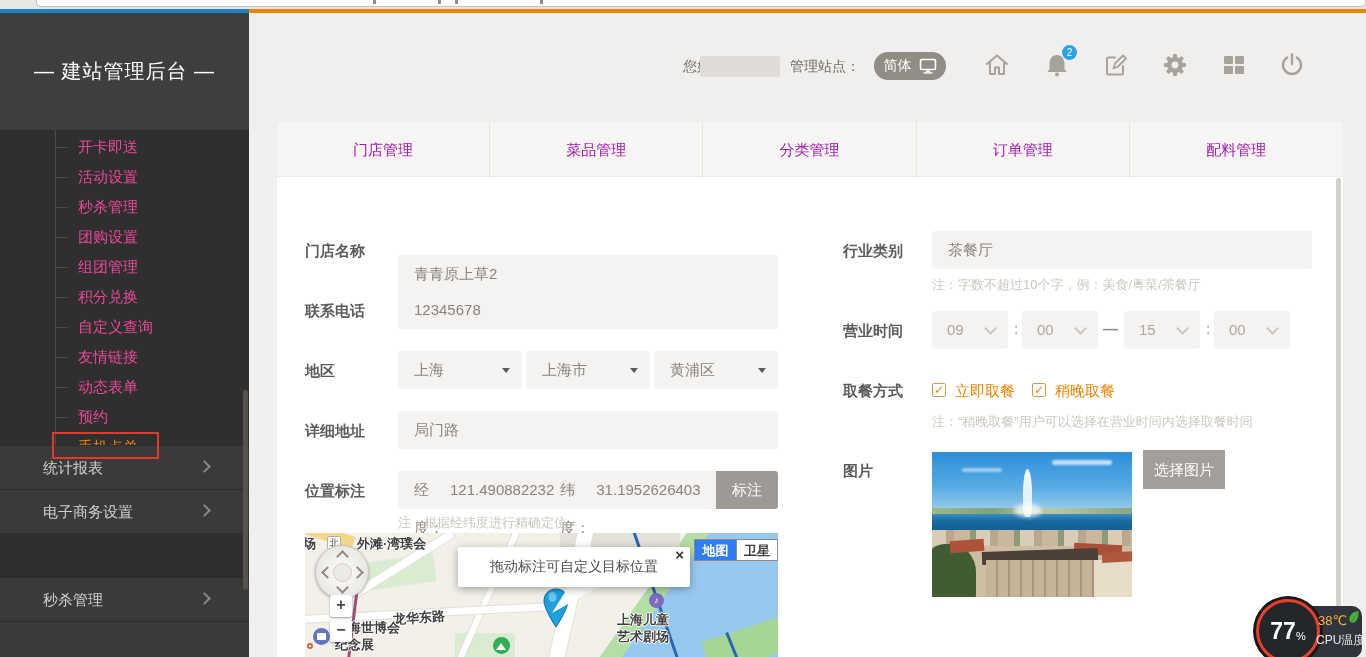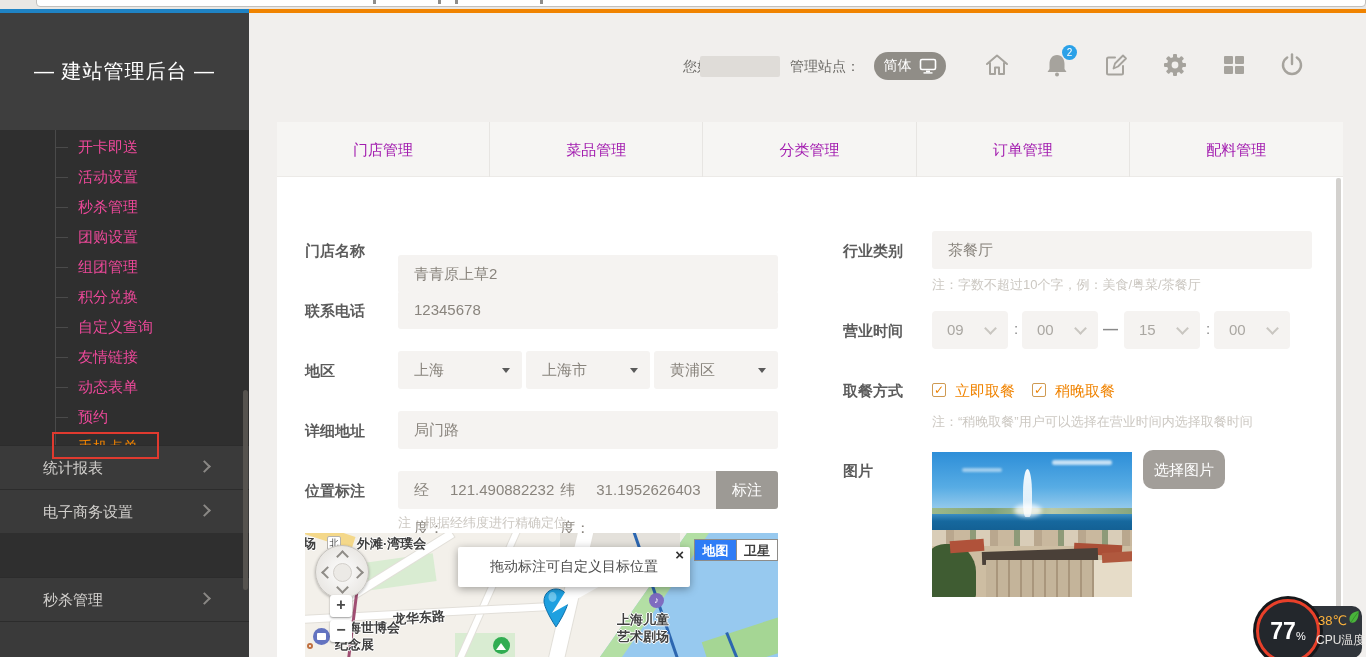--- a/index.html
+++ b/index.html
@@ -310,21 +310,21 @@
     <div style="left:0;top:94px;width:200px;height:51px;background:#cdbda2"></div>
     <div style="left:-8px;top:92px;width:52px;height:56px;background:#3f5c32;border-radius:40% 50% 10% 10%"></div>
     <div style="left:18px;top:88px;width:34px;height:12px;background:#b0523a;transform:rotate(-4deg)"></div>
     <div style="left:142px;top:92px;width:48px;height:11px;background:#ab4f37;transform:rotate(3deg)"></div>
     <div style="left:50px;top:98px;width:116px;height:13px;background:#4a4038;transform:rotate(-2deg)"></div>
     <div style="left:54px;top:108px;width:108px;height:37px;background:repeating-linear-gradient(90deg,#c4b49a 0 10px,#a9967c 10px 12px)"></div>
     <div style="left:162px;top:108px;width:40px;height:37px;background:#e6dcc8"></div>
     <div style="left:170px;top:100px;width:34px;height:10px;background:#b0583e;transform:rotate(-3deg)"></div>
   </div>
 
-  <div class="abs gray-btn" style="left:1143px;top:450px;width:82px;height:39px;line-height:39px;border-radius:10px;background:#a29e99">选择图片</div>
+  <div class="abs gray-btn" style="left:1143px;top:450px;width:82px;height:39px;line-height:39px;border-radius:0;background:#a29e99">选择图片</div>
 
   <div class="abs map">
 
     <div style="left:0;top:0;width:473px;height:124px;clip-path:polygon(382px 0,473px 0,473px 124px,295px 124px);background:#97c9ef"></div>
     <div style="left:0;top:0;width:473px;height:124px;clip-path:polygon(382px 0,404px 0,317px 124px,295px 124px);background:#b3dfa4"></div>
     <div style="left:400px;top:96px;width:80px;height:34px;background:#a5d694;transform:rotate(-18deg)"></div>
     <div style="left:60px;top:25px;width:70px;height:28px;background:#d9ecd2;transform:rotate(-8deg)"></div>
     <div style="left:150px;top:100px;width:60px;height:24px;background:#d9ecd2"></div>
     <div style="left:255px;top:0;width:120px;height:52px;background:#e4e1db"></div>
 

